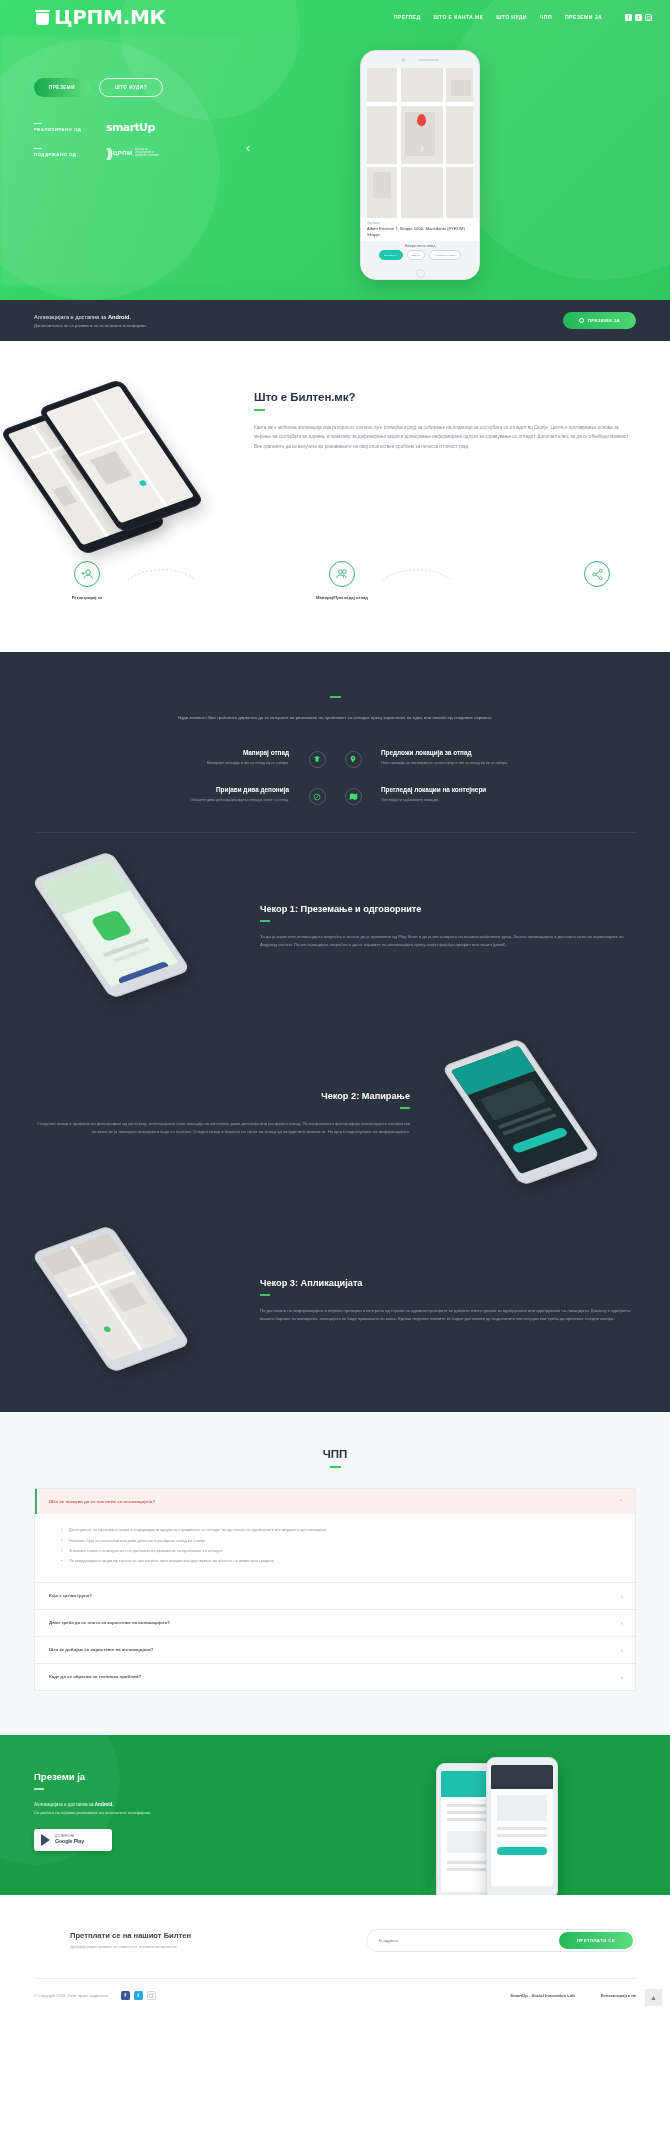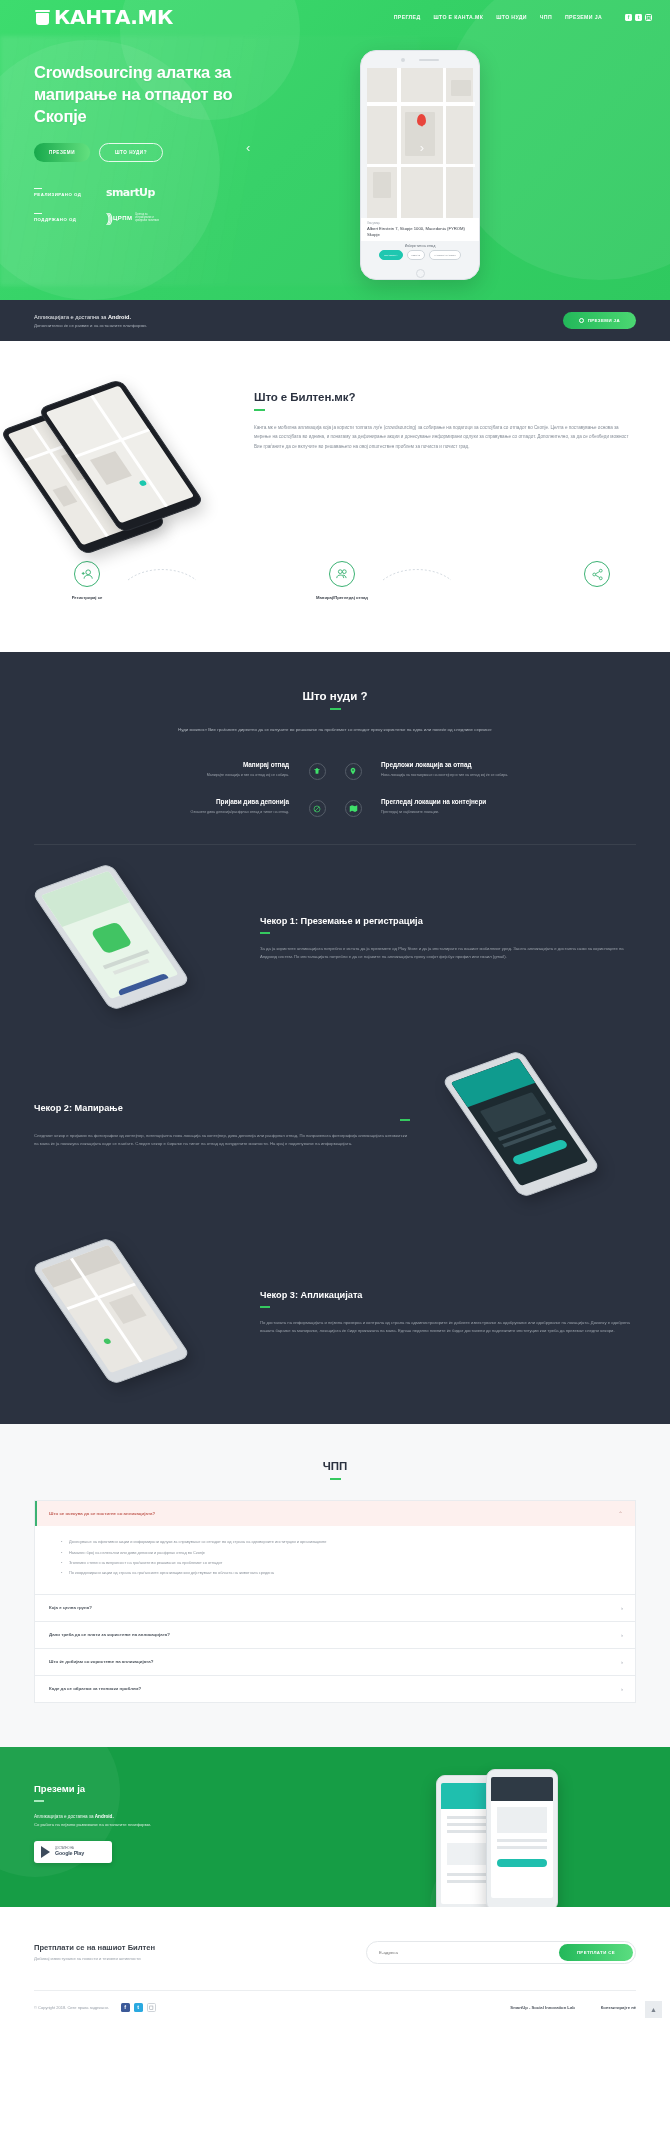--- a/index.html
+++ b/index.html
@@ -198,21 +198,21 @@
     position:absolute; width:82px; height:144px; border-radius:9px;
     background:#d9dde1; border:1px solid #c6ccd2;
     transform: rotate(-34deg) skewY(14deg);
     box-shadow:0 7px 15px rgba(0,0,0,.25);
   }
   .s-phone .scr{position:absolute; inset:6px 5px 11px; border-radius:3px; overflow:hidden;}
   .step-txt { flex:1; }
   .step-h { font-size:9.2px; font-weight:bold; color:#ffffff; }
   .step-ulg { width:10px; height:2px; background:#35c95f; margin:6px 0 11px; }
   .step-p { font-size:4.2px; line-height:1.95; color:#9aa1aa; }
-  .step-txt.r { }
+  .step-txt.r { text-align:right; }
   .step-txt.r .step-ulg{ margin-left:auto; }
 
   
   .sec-faq { background:#f7f8f9; padding:36px 34px 44px; }
   .h2-faq { font-size:11.5px; font-weight:bold; color:#2b3240; text-align:center; }
   .faq-list { margin-top:20px; }
   .faq-item { background:#fff; border:1px solid #e9ecef; border-top:none; }
   .faq-item:first-child { border-top:1px solid #e9ecef; }
   .faq-open-head {
     background:#fdf0ee; border-left:2.5px solid #3bb273;
@@ -253,21 +253,21 @@
     position:absolute; width:72px; height:142px; border-radius:9px;
     background:#eceff1; border:1px solid #d8dde1; box-shadow:0 7px 16px rgba(0,0,0,.22);
   }
   .gp-phone .s{position:absolute;inset:7px 4px 12px;background:#fff;border-radius:2px;overflow:hidden;}
   .gp-p1{left:0;top:6px;}
   .gp-p2{left:50px;top:0;}
   .teal{background:#1fbfae;}
 
   
   .footer { background:#fff; padding:34px 34px 0; }
-  .news { display:flex; align-items:center; }
+  .news { display:flex; align-items:center;margin-left:36px; }
   .news-h { font-size:7.6px; font-weight:bold; color:#3d434c; }
   .news-h b{font-weight:bold;}
   .news-s { font-size:4.2px; color:#9aa1aa; margin-top:4px; }
   .news-form { margin-left:auto; display:flex; align-items:center; width:270px;
     background:#fff; border:1px solid #e4e7ea; border-radius:20px; padding:2px;}
   .news-input { flex:1; border:none; outline:none; font-size:4.4px; color:#9aa1aa; padding:0 10px; background:transparent; font-family:"Liberation Sans",sans-serif;}
   .news-btn { background:linear-gradient(90deg,#23b85a 0%,#5bdd80 100%); color:#fff; border:none;
     border-radius:18px; padding:6px 18px; font-size:4.3px; font-weight:bold; letter-spacing:.4px; cursor:pointer;}
   .footer-rule { height:1px; background:#eceef0; margin:26px 0 0; }
   .footer-bot { display:flex; align-items:center; padding:12px 0 16px; }
@@ -293,38 +293,37 @@
 
   <section class="hero">
     <div class="hero-bg-blob hb1"></div>
     <div class="hero-bg-blob hb2"></div>
     <div class="hero-bg-blob hb3"></div>
     <div class="hero-photo-ghost"></div>
 
     <nav class="navbar">
       <div class="brand">
         <span class="brand-icon"></span>
-        <span class="brand-text">КАНТА.МК</span>
+        <span class="brand-text">ЦРПМ.МК</span>
       </div>
       <div class="nav-links">
         <a class="nav-link" href="#">ПРЕГЛЕД</a>
         <a class="nav-link" href="#">ШТО Е КАНТА.МК</a>
         <a class="nav-link" href="#">ШТО НУДИ</a>
         <a class="nav-link" href="#">ЧПП</a>
         <a class="nav-link" href="#">ПРЕЗЕМИ ЈА</a>
         <div class="nav-social">
           <span class="soc">f</span>
           <span class="soc">t</span>
           <span class="soc outline">◻</span>
         </div>
       </div>
     </nav>
 
     <div class="hero-inner">
-      <h1 class="hero-title">Crowdsourcing алатка за мапирање на отпадот во Скопје</h1>
       <div class="hero-btns">
         <button class="btn-pill btn-grad">ПРЕЗЕМИ</button>
         <button class="btn-pill btn-ghost">ШТО НУДИ?</button>
       </div>
 
       <div class="partners">
         <div class="partner-row">
           <div class="partner-lbl">
             <span class="dash"></span>
             <span>РЕАЛИЗИРАНО ОД</span>
@@ -459,21 +458,20 @@
             <path d="M8.3 10.8 15.7 6.6M8.3 13.2 15.7 17.4"></path>
           </svg>
         </div>
         <div class="step-lbl"></div>
       </div>
     </div>
   </section>
 
   <section class="sec-dark">
     <div class="center">
-      <div class="h2-light">Што нуди ?</div>
       <div class="h2-ul-c"></div>
       <div class="p-light">Нуди можност Вие граѓаните директно да се вклучите во решавање на проблемот со отпадот преку користење на една или повеќе од следниве сервиси:</div>
     </div>
 
     <div class="feat-grid">
       <div class="feat r">
         <div class="feat-t">Мапирај отпад</div>
         <div class="feat-d">Мапирајте локација и тип на отпад кој се собира.</div>
       </div>
       <div class="fic-cell">
@@ -529,21 +527,21 @@
             <div style="height:38px;background:#cfe9d3;"></div>
             <div style="margin:14px auto 0;width:28px;height:28px;border-radius:6px;background:#41c463;"></div>
             <div style="margin:10px auto 0;width:46px;height:4px;background:#cfd8d2;"></div>
             <div style="margin:5px auto 0;width:36px;height:4px;background:#dde3de;"></div>
             <div style="margin:16px auto 0;width:50px;height:9px;border-radius:5px;background:#3b5998;"></div>
             <div style="margin:6px auto 0;width:50px;height:9px;border-radius:5px;background:#dd4b39;"></div>
           </div>
         </div>
       </div>
       <div class="step-txt l">
-        <div class="step-h">Чекор 1: Преземање и регистрација</div>
+        <div class="step-h">Чекор 1: Преземање и одговорните</div>
         <div class="step-ulg"></div>
         <div class="step-p">За да ја користите апликацијата потребно е истата да ја преземете од Play Store и да ја инсталирате на вашиот мобилниот уред. Засега апликацијата е достапна само за корисниците на Андроид систем. По инсталацијата потребно е да се најавите на апликацијата преку својот фејсбук профил или гмаил (gmail).</div>
       </div>
     </div>
 
     <div class="stepblock rev">
       <div class="step-art">
         <div class="s-phone" style="left:54px;top:-6px;">
           <div class="scr" style="background:#1d2a30;">
             <div style="height:30px;background:#0f9b8e;"></div>

